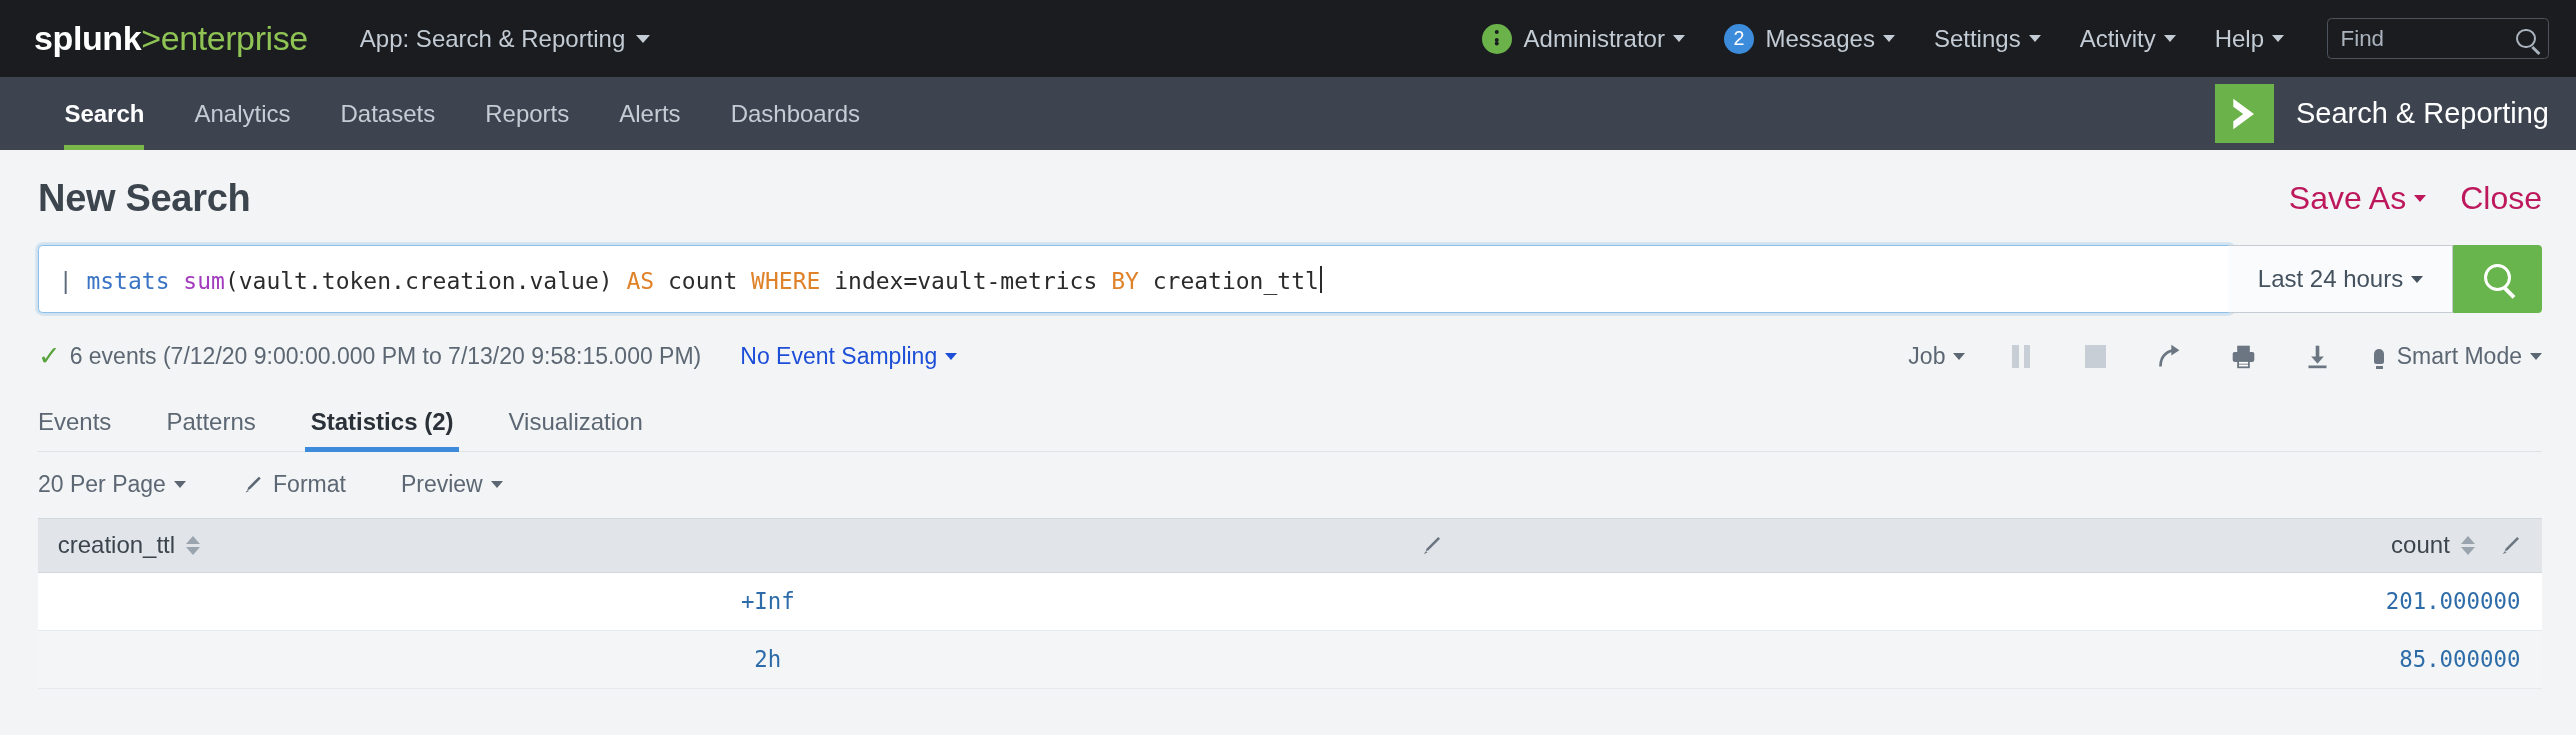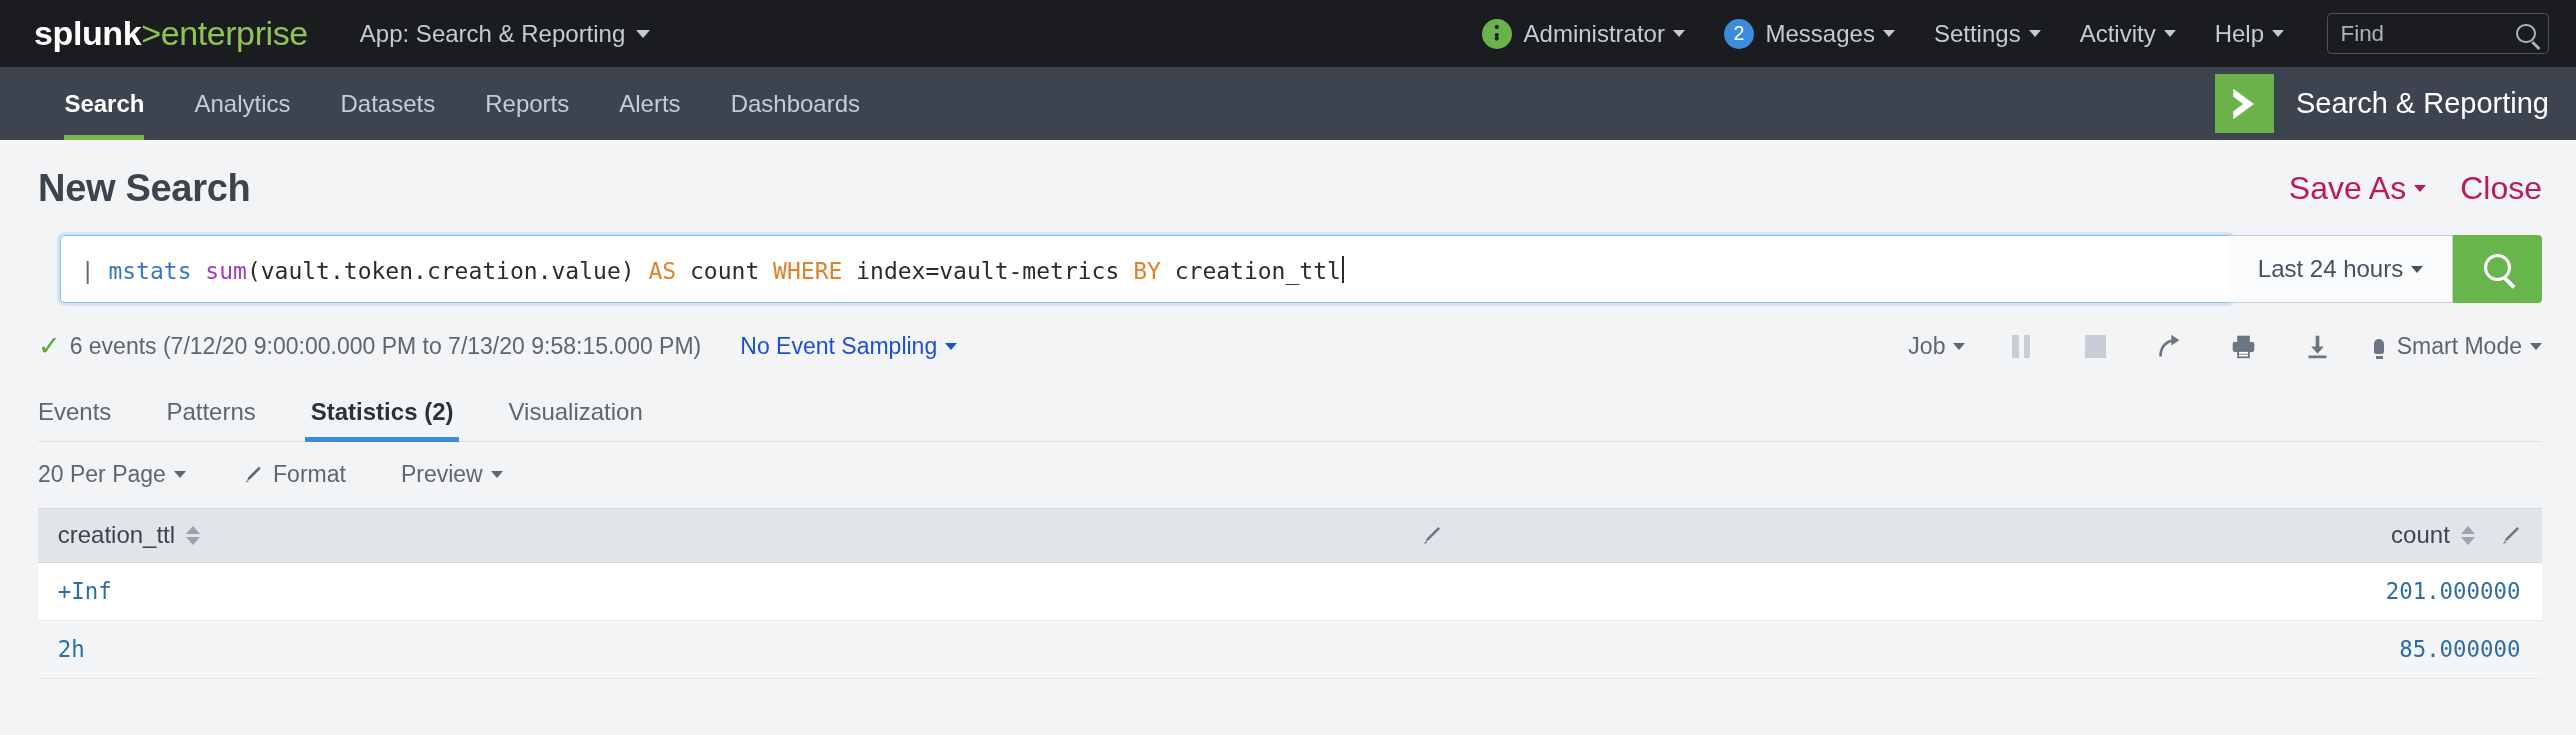--- a/index.html
+++ b/index.html
@@ -5,21 +5,21 @@
   * { box-sizing: border-box; margin: 0; padding: 0; }
   html, body {
     width: 2576px; height: 735px;
     background: #f2f4f5;
     font-family: "Liberation Sans", sans-serif;
     -webkit-font-smoothing: antialiased;
   }
 
   
   .sysbar {
-    height: 67px;
+    height: 77px;
     background: #1a1c20;
     display: flex;
     align-items: center;
     padding: 0 27px 0 34px;
   }
   .logo { display: flex; align-items: baseline; letter-spacing: -0.4px; }
   .logo .s1 { color: #ffffff; font-size: 34px; font-weight: 700; }
   .logo .s2 { color: #8fc454; font-size: 34px; font-weight: 400; }
   .app-label {
     color: #c3cbd4; font-size: 24px; margin-left: 52px;
@@ -107,21 +107,21 @@
   .page-title { font-size: 38px; color: #3c444d; font-weight: 700; letter-spacing: -0.3px; }
   .title-actions { margin-left: auto; display: flex; align-items: center; }
   .title-action {
     color: #be185d; font-size: 32px; margin-left: 34px;
     display: flex; align-items: center; cursor: pointer;
   }
 
   
   .searchrow {
     display: flex; align-items: stretch;
-    margin: 25px 34px 0 60px;
+    margin: 25px 34px 0 38px;
     height: 68px;
   }
   .searchbar {
     flex: 1; background: #ffffff;
     border: 1.8px solid #8dbfe8; border-radius: 4.5px;
     box-shadow: 0 0 0 2.7px rgba(141,191,232,0.32);
     display: flex; align-items: center;
     padding: 0 19.7px; overflow: hidden; cursor: text;
   }
   .spl {
@@ -248,21 +248,21 @@
   .sorter i.up { border-bottom: 8px solid #9aa4ae; }
   .sorter i.dn { border-top: 8px solid #9aa4ae; }
   .head-brush { position: absolute; right: 36px; display: inline-flex; cursor: pointer; }
   .head-brush-2 { margin-left: 23px; display: inline-flex; cursor: pointer; }
   .rrow {
     display: flex; align-items: center; height: 58px;
     border-bottom: 0.9px solid #e7eaed;
   }
   .rrow.even { background: #ffffff; }
   .rrow.odd { background: #f3f5f7; }
-  .rrow .col-a { flex: 0 0 1440px; padding-left: 19.7px; }
+  .rrow .col-a { flex: 0 0 1440px; padding-left: 19.7px; text-align: center; }
   .rrow .col-b { flex: 1; text-align: right; padding-right: 21.5px; }
   .cellval {
     font-family: "DejaVu Sans Mono", "Liberation Mono", monospace;
     font-size: 22.4px; color: #2d6ca8; cursor: pointer;
   }
 </style>
 </head>
 <body>
 
 <div class="sysbar">

